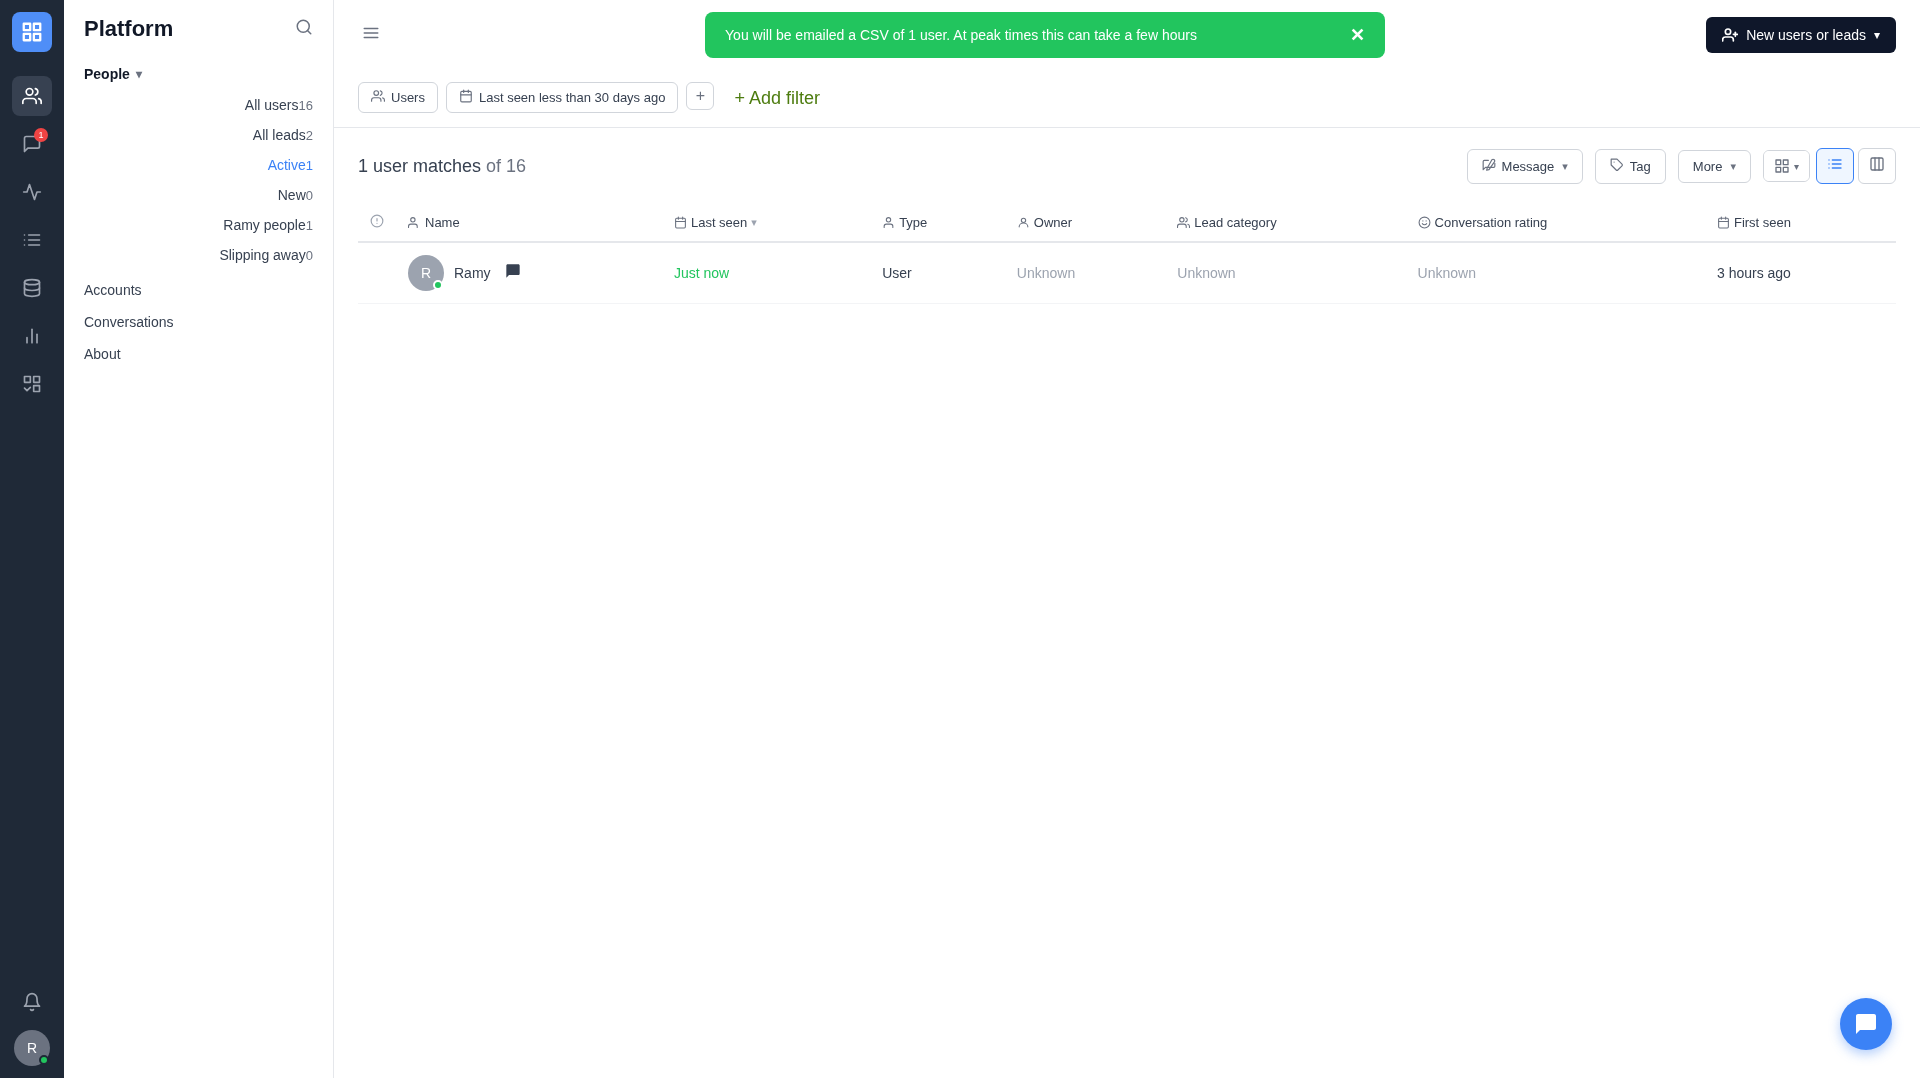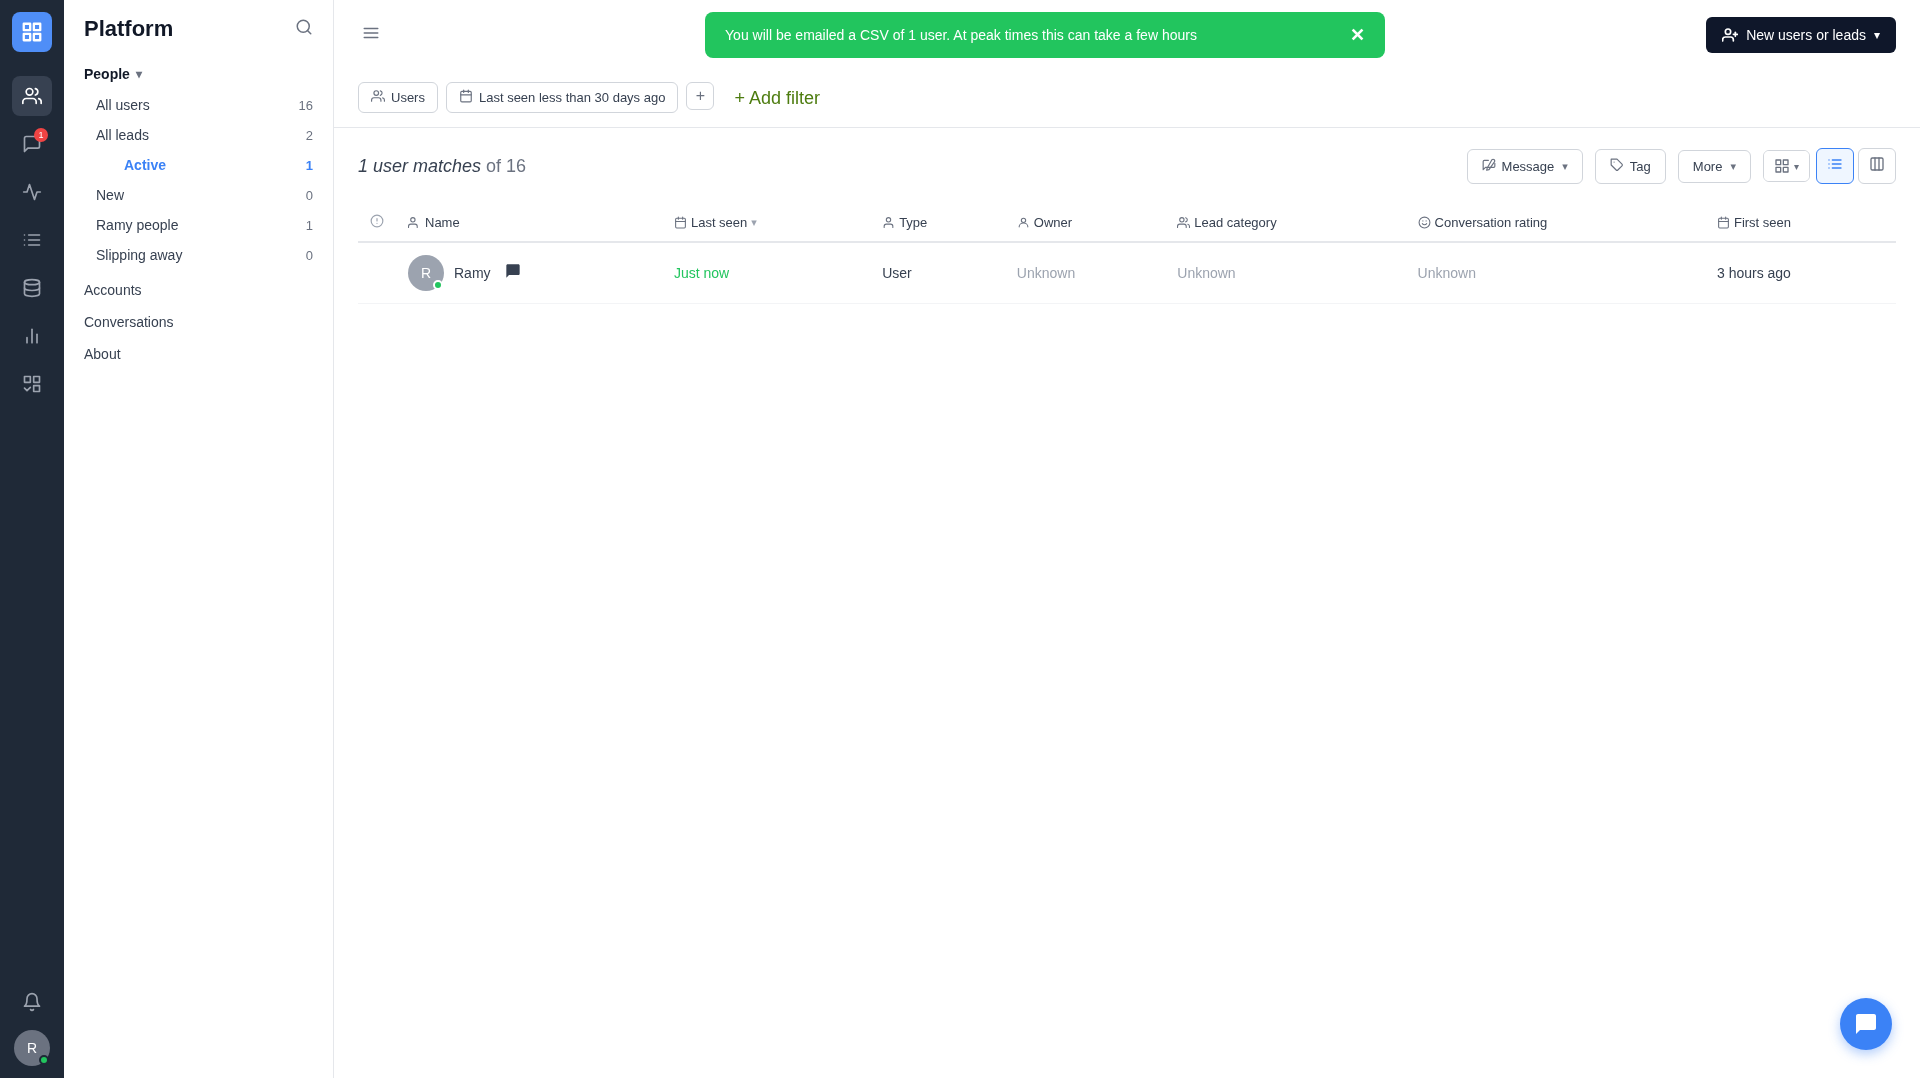--- a/index.html
+++ b/index.html
@@ -78,26 +78,26 @@
       color: #6b7280; font-size: 18px; cursor: pointer;
     }
     .sidebar-section-label {
       display: flex; align-items: center; gap: 6px;
       padding: 8px 20px;
       font-size: 14px; font-weight: 600; color: #111827;
       cursor: pointer;
     }
     .sidebar-section-label .chevron { font-size: 12px; color: #6b7280; }
     .sidebar-item {
-      display: flex; align-items: center; justify-content: space-between;
+      display: flex; align-items: center; justify-content: flex-end;
       padding: 7px 20px 7px 32px;
       font-size: 14px; color: #374151;
       cursor: pointer;
     }
-    .sidebar-item.active { color: #3b82f6; font-weight: 700; margin-left: 28px; }
+    .sidebar-item.active { color: #3b82f6; font-weight: 400; margin-left: 28px; }
     .sidebar-item .count { font-size: 13px; color: #6b7280; }
     .sidebar-item.active .count { color: #3b82f6; }
     .sidebar-section-nav {
       padding: 8px 20px;
       font-size: 14px; font-weight: 500; color: #374151;
       cursor: pointer;
     }
 
     
     .main {
@@ -186,21 +186,21 @@
 
     
     .toolbar-row {
       display: flex; align-items: center; gap: 12px;
       margin-bottom: 20px;
     }
     .match-count {
       font-size: 18px; color: #374151;
       flex: 1;
     }
-    .match-count .highlight { font-weight: 500; font-style: italic; }
+    .match-count .highlight { font-weight: 500; }
     .match-count .total { color: #6b7280; }
     .action-btn {
       display: flex; align-items: center; gap: 6px;
       border: 1px solid #d1d5db;
       border-radius: 6px;
       padding: 8px 14px;
       font-size: 13px; color: #374151;
       cursor: pointer;
       background: #fff;
     }

